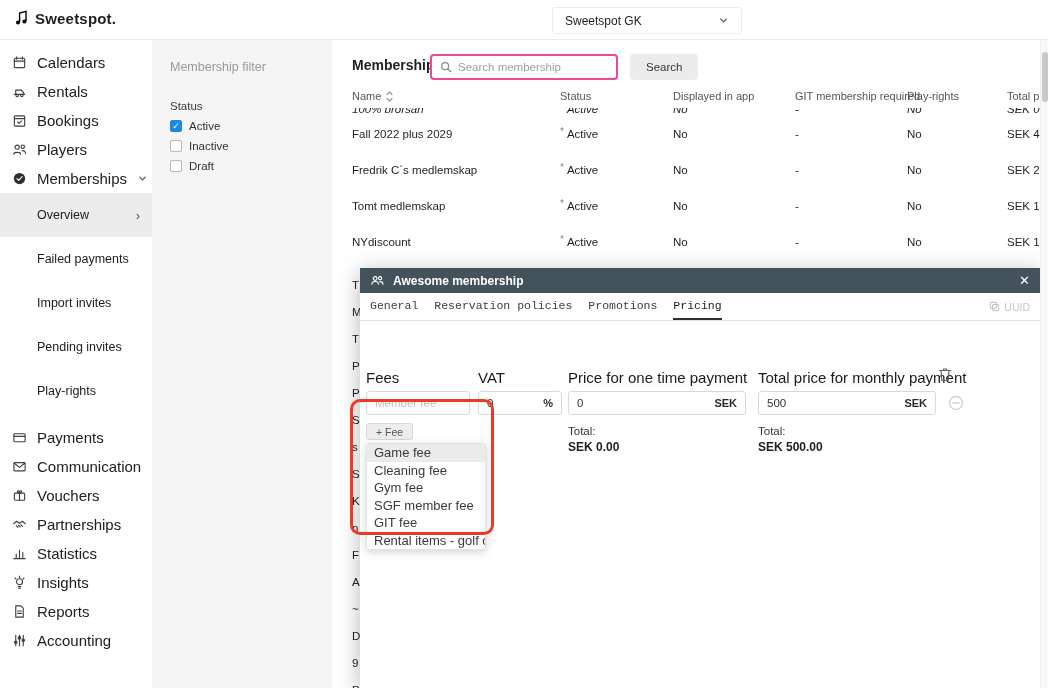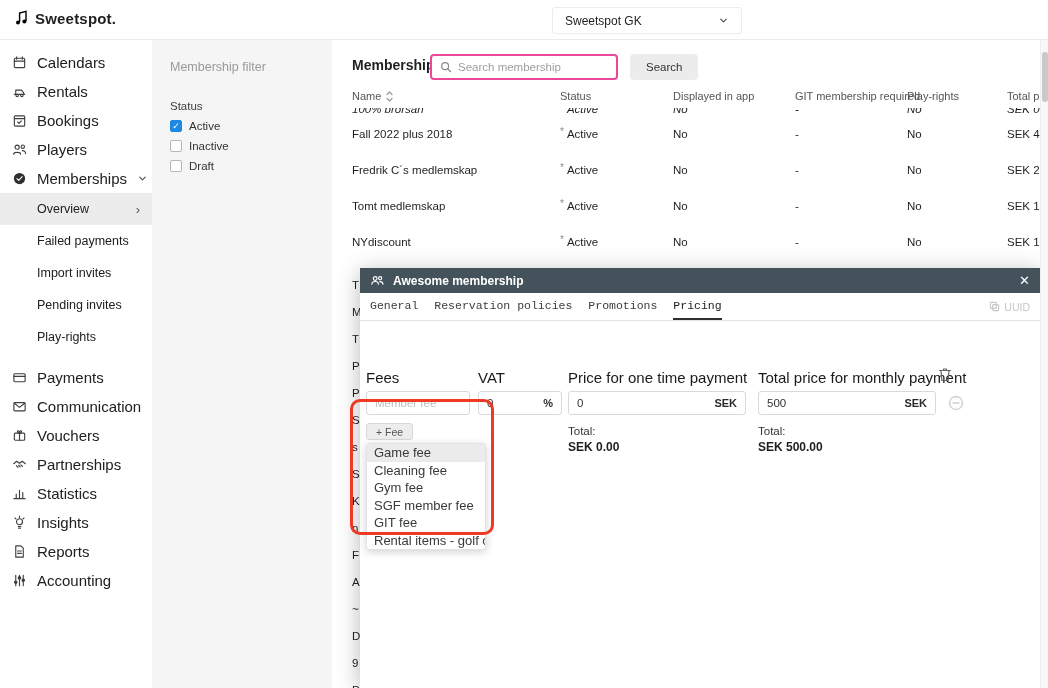--- a/index.html
+++ b/index.html
@@ -22,21 +22,21 @@
   .chev svg { width:11px; height:11px; fill:none; stroke:#555; stroke-width:1.4;
     stroke-linecap:round; stroke-linejoin:round; }
 
   
   .sidebar { position:absolute; left:0; top:40px; width:152px; bottom:0; background:#fff; z-index:4; padding-top:8px; }
   .side-item { height:29px; display:flex; align-items:center; gap:10px; padding:0 12px;
     font-size:15px; color:#202020; cursor:pointer; }
   .side-item .icon svg { width:15px; height:15px; fill:none; stroke:#3f3f3f; stroke-width:1.2;
     stroke-linecap:round; stroke-linejoin:round; }
   .side-item .chev { margin-left:auto; }
-  .side-sub { height:32px; display:flex; align-items:center; padding:0 12px 0 37px;
+  .side-sub { height:44px; display:flex; align-items:center; padding:0 12px 0 37px;
     font-size:12.5px; color:#202020; cursor:pointer; }
   .side-sub.active { background:#ececec; }
   .side-sub .arrow { margin-left:auto; color:#555; font-size:13px; }
   .side-gap { height:10px; }
 
   
   .filter { position:absolute; left:152px; top:40px; width:180px; bottom:0; background:#f5f5f5; padding:20px 18px; }
   .filter-title { color:#9a9a9a; font-size:12.5px; }
   .filter-group { margin-top:26px; font-size:11.5px; color:#3c3c3c; }
   .chk { display:flex; align-items:center; gap:7px; margin-top:8px; font-size:11.5px; color:#333; cursor:pointer; }
@@ -343,21 +343,21 @@
       <div class="cellwrap grid-cols">
         <div>100% brorsan</div>
         <div><span class="stat-ast">*</span><span>Active</span></div>
         <div>No</div>
         <div>-</div>
         <div>No</div>
         <div class="cell-price">SEK 0.00</div>
       </div>
     </div>
     <div class="trow grid-cols">
-      <div>Fall 2022 plus 2018</div>
+      <div>Fall 2022 plus 2029</div>
       <div><span class="stat-ast">*</span><span>Active</span></div>
       <div>No</div>
       <div>-</div>
       <div>No</div>
       <div class="cell-price">SEK 4,400.0</div>
     </div>
     <div class="trow grid-cols">
       <div>Fredrik C´s medlemskap</div>
       <div><span class="stat-ast">*</span><span>Active</span></div>
       <div>No</div>

